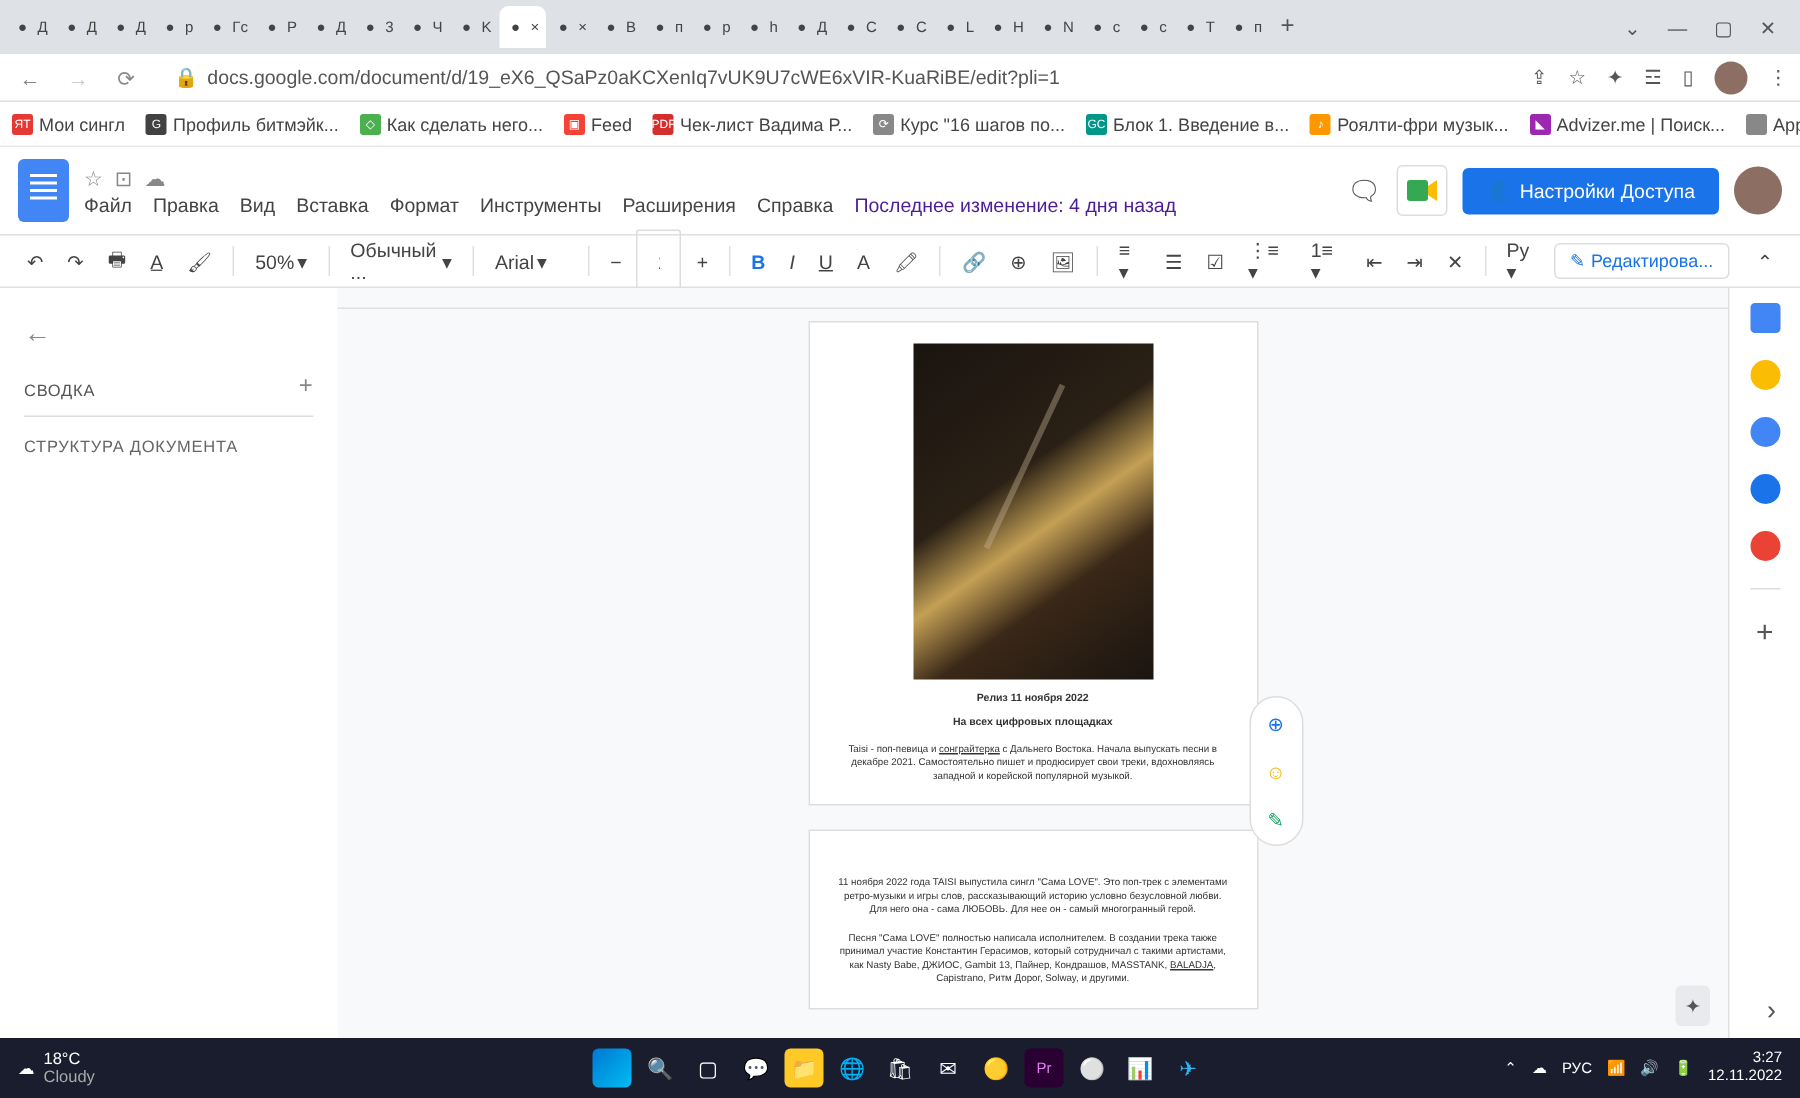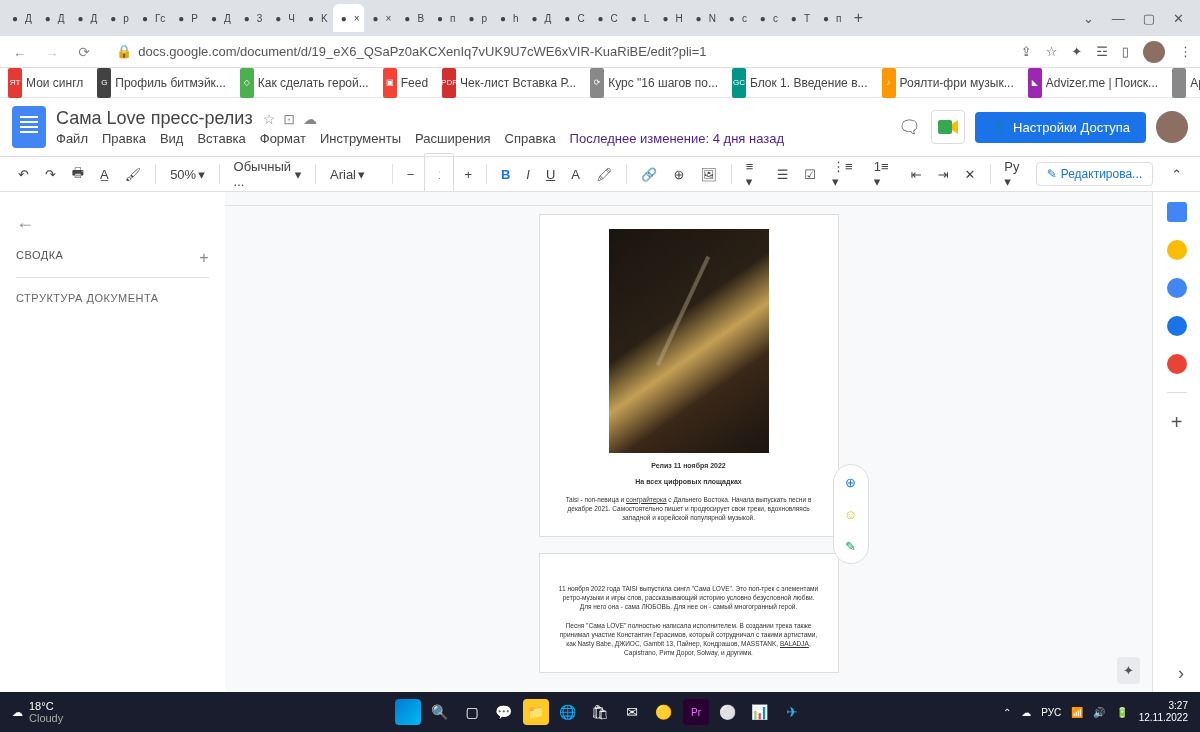--- a/index.html
+++ b/index.html
@@ -17,21 +17,21 @@
 .url-bar { height: 32px; display: flex; align-items: center; padding: 0 8px; gap: 8px; border-bottom: 1px solid #e0e0e0; }
 .nav-btn { width: 24px; text-align: center; color: #888; font-size: 14px; }
 .url-field { flex: 1; display: flex; align-items: center; gap: 6px; color: #555; font-size: 13px; padding: 0 12px; }
 .lock { color: #5f6368; }
 .url-actions { display: flex; gap: 14px; align-items: center; color: #555; }
 .avatar-sm { width: 22px; height: 22px; border-radius: 50%; background: #8d6e63; }
 
 
 .bookmarks { height: 30px; display: flex; align-items: center; padding: 0 8px; gap: 14px; font-size: 12px; color: #444; border-bottom: 1px solid #e8e8e8; }
 .bm { display: flex; align-items: center; gap: 4px; white-space: nowrap; }
-.bm-icon { width: 14px; height: 30px; display: inline-flex; align-items: center; justify-content: center; font-size: 11px; border-radius: 2px; }
+.bm-icon { width: 14px; height: 14px; display: inline-flex; align-items: center; justify-content: center; font-size: 11px; border-radius: 2px; }
 
 
 .docs-header { height: 58px; display: flex; align-items: center; padding: 4px 12px; gap: 10px; }
 .docs-logo { width: 34px; height: 42px; background: #4285f4; border-radius: 4px; position: relative; }
 .docs-logo::after { content:''; position:absolute; top:10px; left:8px; right:8px; height:2px; background:#fff; box-shadow:0 5px 0 #fff, 0 10px 0 #fff, 0 15px 0 #fff; }
 .docs-title-area { flex: 1; }
 .docs-title-row { display: flex; align-items: center; gap: 10px; }
 .docs-title { font-size: 18px; color: #444; }
 .docs-title-icons { display: flex; gap: 8px; color: #888; font-size: 14px; }
 .docs-menus { display: flex; gap: 14px; font-size: 13px; color: #444; margin-top: 2px; }
@@ -47,21 +47,21 @@
 .tb-sep { width: 1px; height: 20px; background: #e0e0e0; margin: 0 4px; }
 .zoom-sel, .style-sel, .font-sel, .size-field { border: none; font-size: 13px; background: transparent; }
 .size-field { width: 30px; text-align: center; border: 1px solid #ddd; border-radius: 2px; padding: 13px; }
 .bold-b { color: #1a73e8; font-weight: bold; }
 .edit-chip { margin-left: auto; border: 1px solid #ddd; padding: 4px 10px; border-radius: 4px; color: #1a73e8; font-size: 12px; display: flex; align-items: center; gap: 4px; }
 
 
 .main { display: flex; height: calc(100% - 36px - 32px - 30px - 58px - 36px - 40px); }
 .outline-panel { width: 225px; padding: 20px 16px; color: #555; font-size: 11px; }
 .outline-back { font-size: 18px; color: #888; margin-bottom: 16px; }
-.outline-row { display: flex; justify-content: space-between; align-items: flex-start; font-weight: 500; letter-spacing: 0.5px; margin-bottom: 10px; gap: 20px; }
+.outline-row { display: flex; justify-content: space-between; align-items: flex-end; font-weight: 500; letter-spacing: 0.5px; margin-bottom: 10px; gap: 20px; }
 .outline-hr { border: none; border-top: 1px solid #ddd; margin: 8px 0 14px; }
 .outline-sub { letter-spacing: 0.5px; color: #666; margin-bottom: 10px; }
 .outline-hint { color: #999; line-height: 1.4; }
 
 .canvas { flex: 1; background: #f8f9fa; overflow: auto; position: relative; }
 .ruler { height: 14px; background: #f8f9fa; border-bottom: 1px solid #e0e0e0; }
 .page { width: 300px; margin: 8px auto 16px; background: #fff; border: 1px solid #ddd; padding: 14px 18px; font-size: 7px; color: #333; text-align: center; line-height: 1.4; }
 .page-img { width: 160px; height: 224px; margin: 0 auto 8px; background: linear-gradient(145deg, #1a1410 0%, #2a2015 40%, #c4a055 55%, #3a2818 70%, #1a1410 100%); position: relative; }
 .page-img::after { content:''; position:absolute; left:45%; top:10%; width:4px; height:120px; background:rgba(200,180,150,0.4); transform:rotate(25deg); }
 .page-release { font-weight: bold; margin-bottom: 6px; }
@@ -231,29 +231,29 @@
   <div class="bm">
       <span class="bm-icon" style="background:#e53935;color:#fff;font-size:8px">ЯТ</span>
       <span>Мои сингл</span>
     </div>
     <div class="bm">
       <span class="bm-icon" style="background:#424242;color:#fff;font-size:8px">G</span>
       <span>Профиль битмэйк...</span>
     </div>
     <div class="bm">
       <span class="bm-icon" style="background:#4caf50;color:#fff;font-size:8px">◇</span>
-      <span>Как сделать герой...</span>
+      <span>Как сделать него...</span>
     </div>
     <div class="bm">
       <span class="bm-icon" style="background:#f44336;color:#fff;font-size:8px">▣</span>
       <span>Feed</span>
     </div>
     <div class="bm">
       <span class="bm-icon" style="background:#d32f2f;color:#fff;font-size:8px">PDF</span>
-      <span>Чек-лист Вставка Р...</span>
+      <span>Чек-лист Вадима Р...</span>
     </div>
     <div class="bm">
       <span class="bm-icon" style="background:#888;color:#fff;font-size:8px">⟳</span>
       <span>Курс "16 шагов по...</span>
     </div>
     <div class="bm">
       <span class="bm-icon" style="background:#009688;color:#fff;font-size:8px">GC</span>
       <span>Блок 1. Введение в...</span>
     </div>
     <div class="bm">
@@ -267,21 +267,20 @@
     <div class="bm">
       <span class="bm-icon" style="background:#888;color:#fff;font-size:8px"></span>
       <span>Apple Music for Art...</span>
     </div>
 </div>
 
 <div class="docs-header">
   <div class="docs-logo"></div>
   <div class="docs-title-area">
     <div class="docs-title-row">
-      <span class="docs-title">Сама Love пресс-релиз</span>
       <div class="docs-title-icons">
         <span>☆</span>
         <span>⊡</span>
         <span>☁</span>
       </div>
     </div>
     <div class="docs-menus" id="docs-menus">
         <span>Файл</span>
         <span>Правка</span>
         <span>Вид</span>

